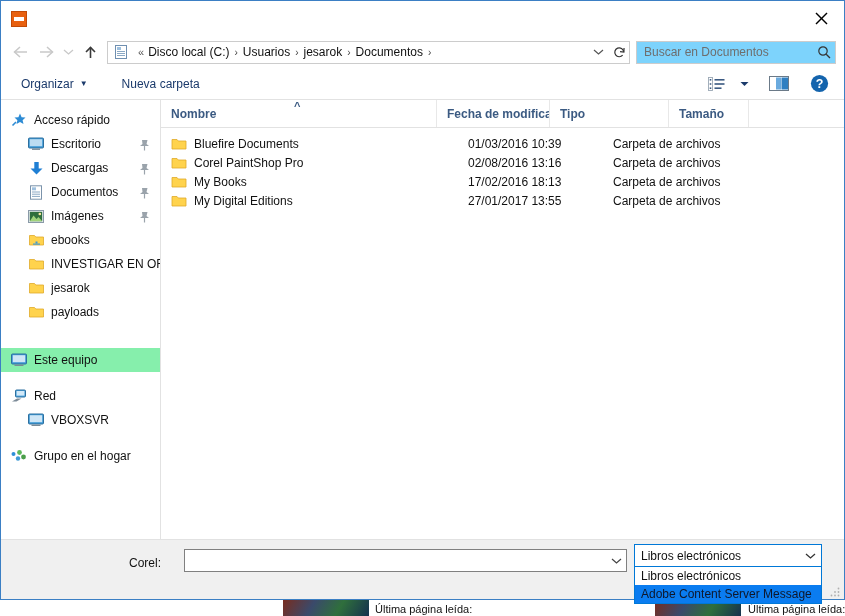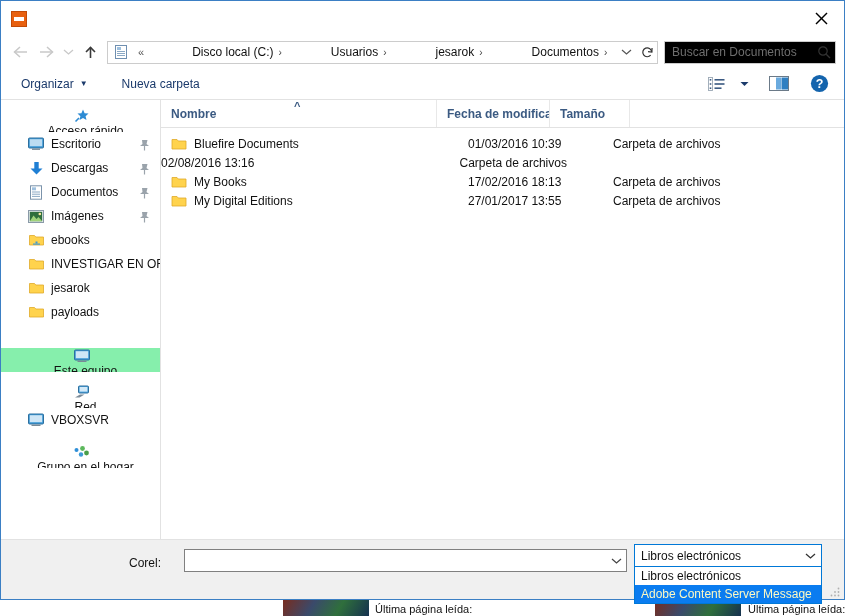--- a/index.html
+++ b/index.html
@@ -79,32 +79,32 @@
   .navbtn.dis { opacity: 1; }
 
   #breadcrumb {
     flex: 1; height: 23px; background: #fff; border: 1px solid #cccccc;
     display: flex; align-items: center; margin-left: 4px; margin-right: 4px;
     min-width: 0; overflow: hidden;
   }
   #bc-icon { width: 16px; height: 16px; margin: 0 5px 0 5px; flex-shrink: 0; }
   .bc-sep { color:#555; font-size:11px; padding:0 4px; flex-shrink:0; }
   .bc-chev { color:#444; font-size:10px; padding:0 5px; flex-shrink:0; }
-  .bc-item { font-size: 12px; color: #111; white-space: nowrap; flex-shrink:0;margin-left:44px; }
+  .bc-item { font-size: 12px; color: #111; white-space: nowrap; flex-shrink:0; }
   #bc-drop {
     margin-left: auto; width: 22px; height: 21px; display:flex;
     align-items:center; justify-content:center; flex-shrink:0;
   }
   #refresh-btn {
     width: 21px; height: 23px; border: 1px solid #cccccc; border-left:none;
     display: flex; align-items: center; justify-content: center;
     background: #fff; flex-shrink: 0; margin-right: 6px; margin-left: -5px;
   }
   #searchbox {
-    width: 172px; height: 23px; border: 1px solid #cccccc; background: #000000;
+    width: 200px; height: 23px; border: 1px solid #cccccc; background: #7dd3fc;
     display: flex; align-items: center; flex-shrink: 0;
   }
   #search-ph { font-size: 12px; color: #6e6e6e; padding-left: 7px; flex:1; white-space:nowrap; }
   #search-icon { width: 22px; display:flex; align-items:center; justify-content:center; }
 
   
   #cmdbar {
     height: 32px; min-height: 32px; display: flex; align-items: center;
     padding: 0 10px 0 14px; background: #fff;
     border-bottom: 1px solid #e2e2e2;
@@ -134,21 +134,21 @@
     height: 24px; display: flex; align-items: center; position: relative;
     white-space: nowrap; overflow: hidden;
   }
   .nav-row.sel { background: #86efac; }
   .nav-ico {
     width: 16px; height: 16px; flex-shrink: 0; margin-right: 7px;
     display: flex; align-items: center; justify-content: center;
   }
   .nav-label { font-size: 12px; color: #111; overflow: hidden; }
   .nav-pin { position: absolute; right: 10px; top: 5px; }
-  .lvl0 { padding-left: 10px; flex-direction: column; }
+  .lvl0 { padding-left: 10px; }
   .lvl1 { padding-left: 27px; }
   .nav-gap { height: 12px; }
 
   
   #filelist { flex: 1; display: flex; flex-direction: column; min-width: 0; position: relative; }
   #colhdr {
     height: 28px; min-height:28px; display: flex; align-items: flex-end;
     border-bottom: 1px solid #e2e2e2; position: relative; background: #fff; font-weight: bold;
   }
   .col {
@@ -194,21 +194,21 @@
 
   #filter-list {
     position: absolute; left: 634px; top: 567px; width: 188px;
     background: #fff; border: 1px solid #0078d7; border-top: none;
     z-index: 31;
   }
   .opt {
     height: 18px; display: flex; align-items: center; padding-left: 6px;
     font-size: 12px; color: #111; white-space: nowrap;
   }
-  .opt.hl { background: #0a7cf0; color: #fef9c3; }
+  .opt.hl { background: #0a7cf0; color: #0f172a; }
 
   #resize-grip {
     position: absolute; right: 3px; bottom: 3px; width: 12px; height: 12px;
   }
 </style>
 </head>
 <body>
 
 <div id="bg-layer">
   <div class="bg-strip">
@@ -517,40 +517,47 @@
           </svg>
         </span>
         <span class="nav-label">Grupo en el hogar</span>
       </div>
     </div>
 
     <div id="filelist">
       <div id="colhdr">
         <div class="col" style="width:275px;">Nombre</div>
         <div class="col" style="width:113px;">Fecha de modifica...</div>
+        <div class="col" style="width:119px;">Tipo</div>
         <div class="col" style="width:80px;">Tamaño</div>
         <div class="col" style="flex:1;"></div>
         <div id="sort-mark">^</div>
       </div>
 
       <div id="rows">
 
         <div class="frow">
           <div class="fcell fname" style="width:275px;">
             <svg class="folder-ico" viewBox="0 0 15 14">
               <path d="M0.5 2.5 h5 l1.3 1.5 h7.7 v8 h-14 Z" fill="#ffd34d" stroke="#e0a92a" stroke-width="0.8"></path>
             </svg>
             <span>Bluefire Documents</span>
           </div>
           <div class="fcell" style="width:113px;">01/03/2016 10:39</div>
           <div class="fcell" style="width:119px;">Carpeta de archivos</div>
           <div class="fcell" style="width:80px;"></div>
         </div>
 
         <div class="frow">
+          <div class="fcell fname" style="width:275px;">
+            <svg class="folder-ico" viewBox="0 0 15 14">
+              <path d="M0.5 2.5 h5 l1.3 1.5 h7.7 v8 h-14 Z" fill="#ffd34d" stroke="#e0a92a" stroke-width="0.8"></path>
+            </svg>
+            <span>Corel PaintShop Pro</span>
+          </div>
           <div class="fcell" style="width:113px;">02/08/2016 13:16</div>
           <div class="fcell" style="width:119px;">Carpeta de archivos</div>
           <div class="fcell" style="width:80px;"></div>
         </div>
 
         <div class="frow">
           <div class="fcell fname" style="width:275px;">
             <svg class="folder-ico" viewBox="0 0 15 14">
               <path d="M0.5 2.5 h5 l1.3 1.5 h7.7 v8 h-14 Z" fill="#ffd34d" stroke="#e0a92a" stroke-width="0.8"></path>
             </svg>

